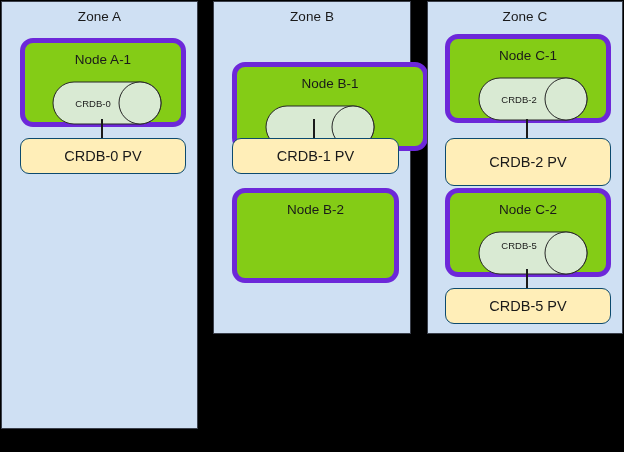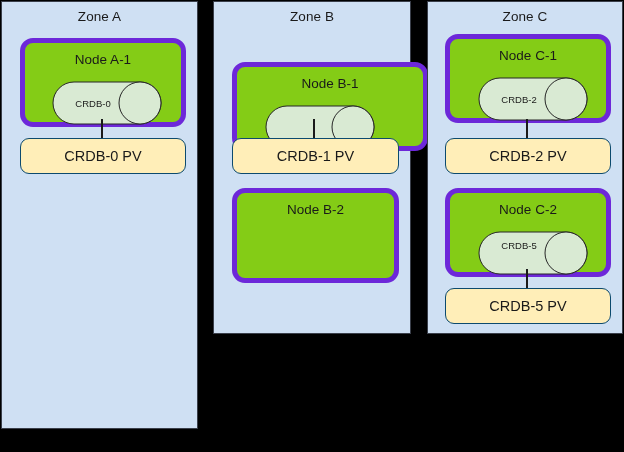--- a/index.html
+++ b/index.html
@@ -155,21 +155,21 @@
         <svg width="110" height="44" viewBox="0 0 110 44">
           <path d="M22,1 L88,1 A21,21 0 0 1 88,43 L22,43 A21,21 0 0 1 22,1 Z" fill="#d9ead3" stroke="#262626" stroke-width="1"></path>
           <ellipse cx="88" cy="22" rx="21" ry="21" fill="#d9ead3" stroke="#262626" stroke-width="1"></ellipse>
         </svg>
         <div class="cyl-label">CRDB-2</div>
       </div>
     </div>
 
     <div class="link" style="left:98px; top:117px; height:25px;"></div>
 
-    <div class="pv" style="left:17px; top:136px; width:166px; height:36px;">CRDB-2 PV</div>
+    <div class="pv" style="left:17px; top:136px; width:166px; height:48px;">CRDB-2 PV</div>
 
     <div class="node" style="left:17px; top:186px; width:166px; height:89px;">
       <div class="node-title">Node C-2</div>
 
       <div class="cyl" style="left:28px; top:38px; width:110px; height:29px;text-align:center;">
         <svg width="110" height="44" viewBox="0 0 110 44">
           <path d="M22,1 L88,1 A21,21 0 0 1 88,43 L22,43 A21,21 0 0 1 22,1 Z" fill="#d9ead3" stroke="#262626" stroke-width="1"></path>
           <ellipse cx="88" cy="22" rx="21" ry="21" fill="#d9ead3" stroke="#262626" stroke-width="1"></ellipse>
         </svg>
         <div class="cyl-label">CRDB-5</div>

